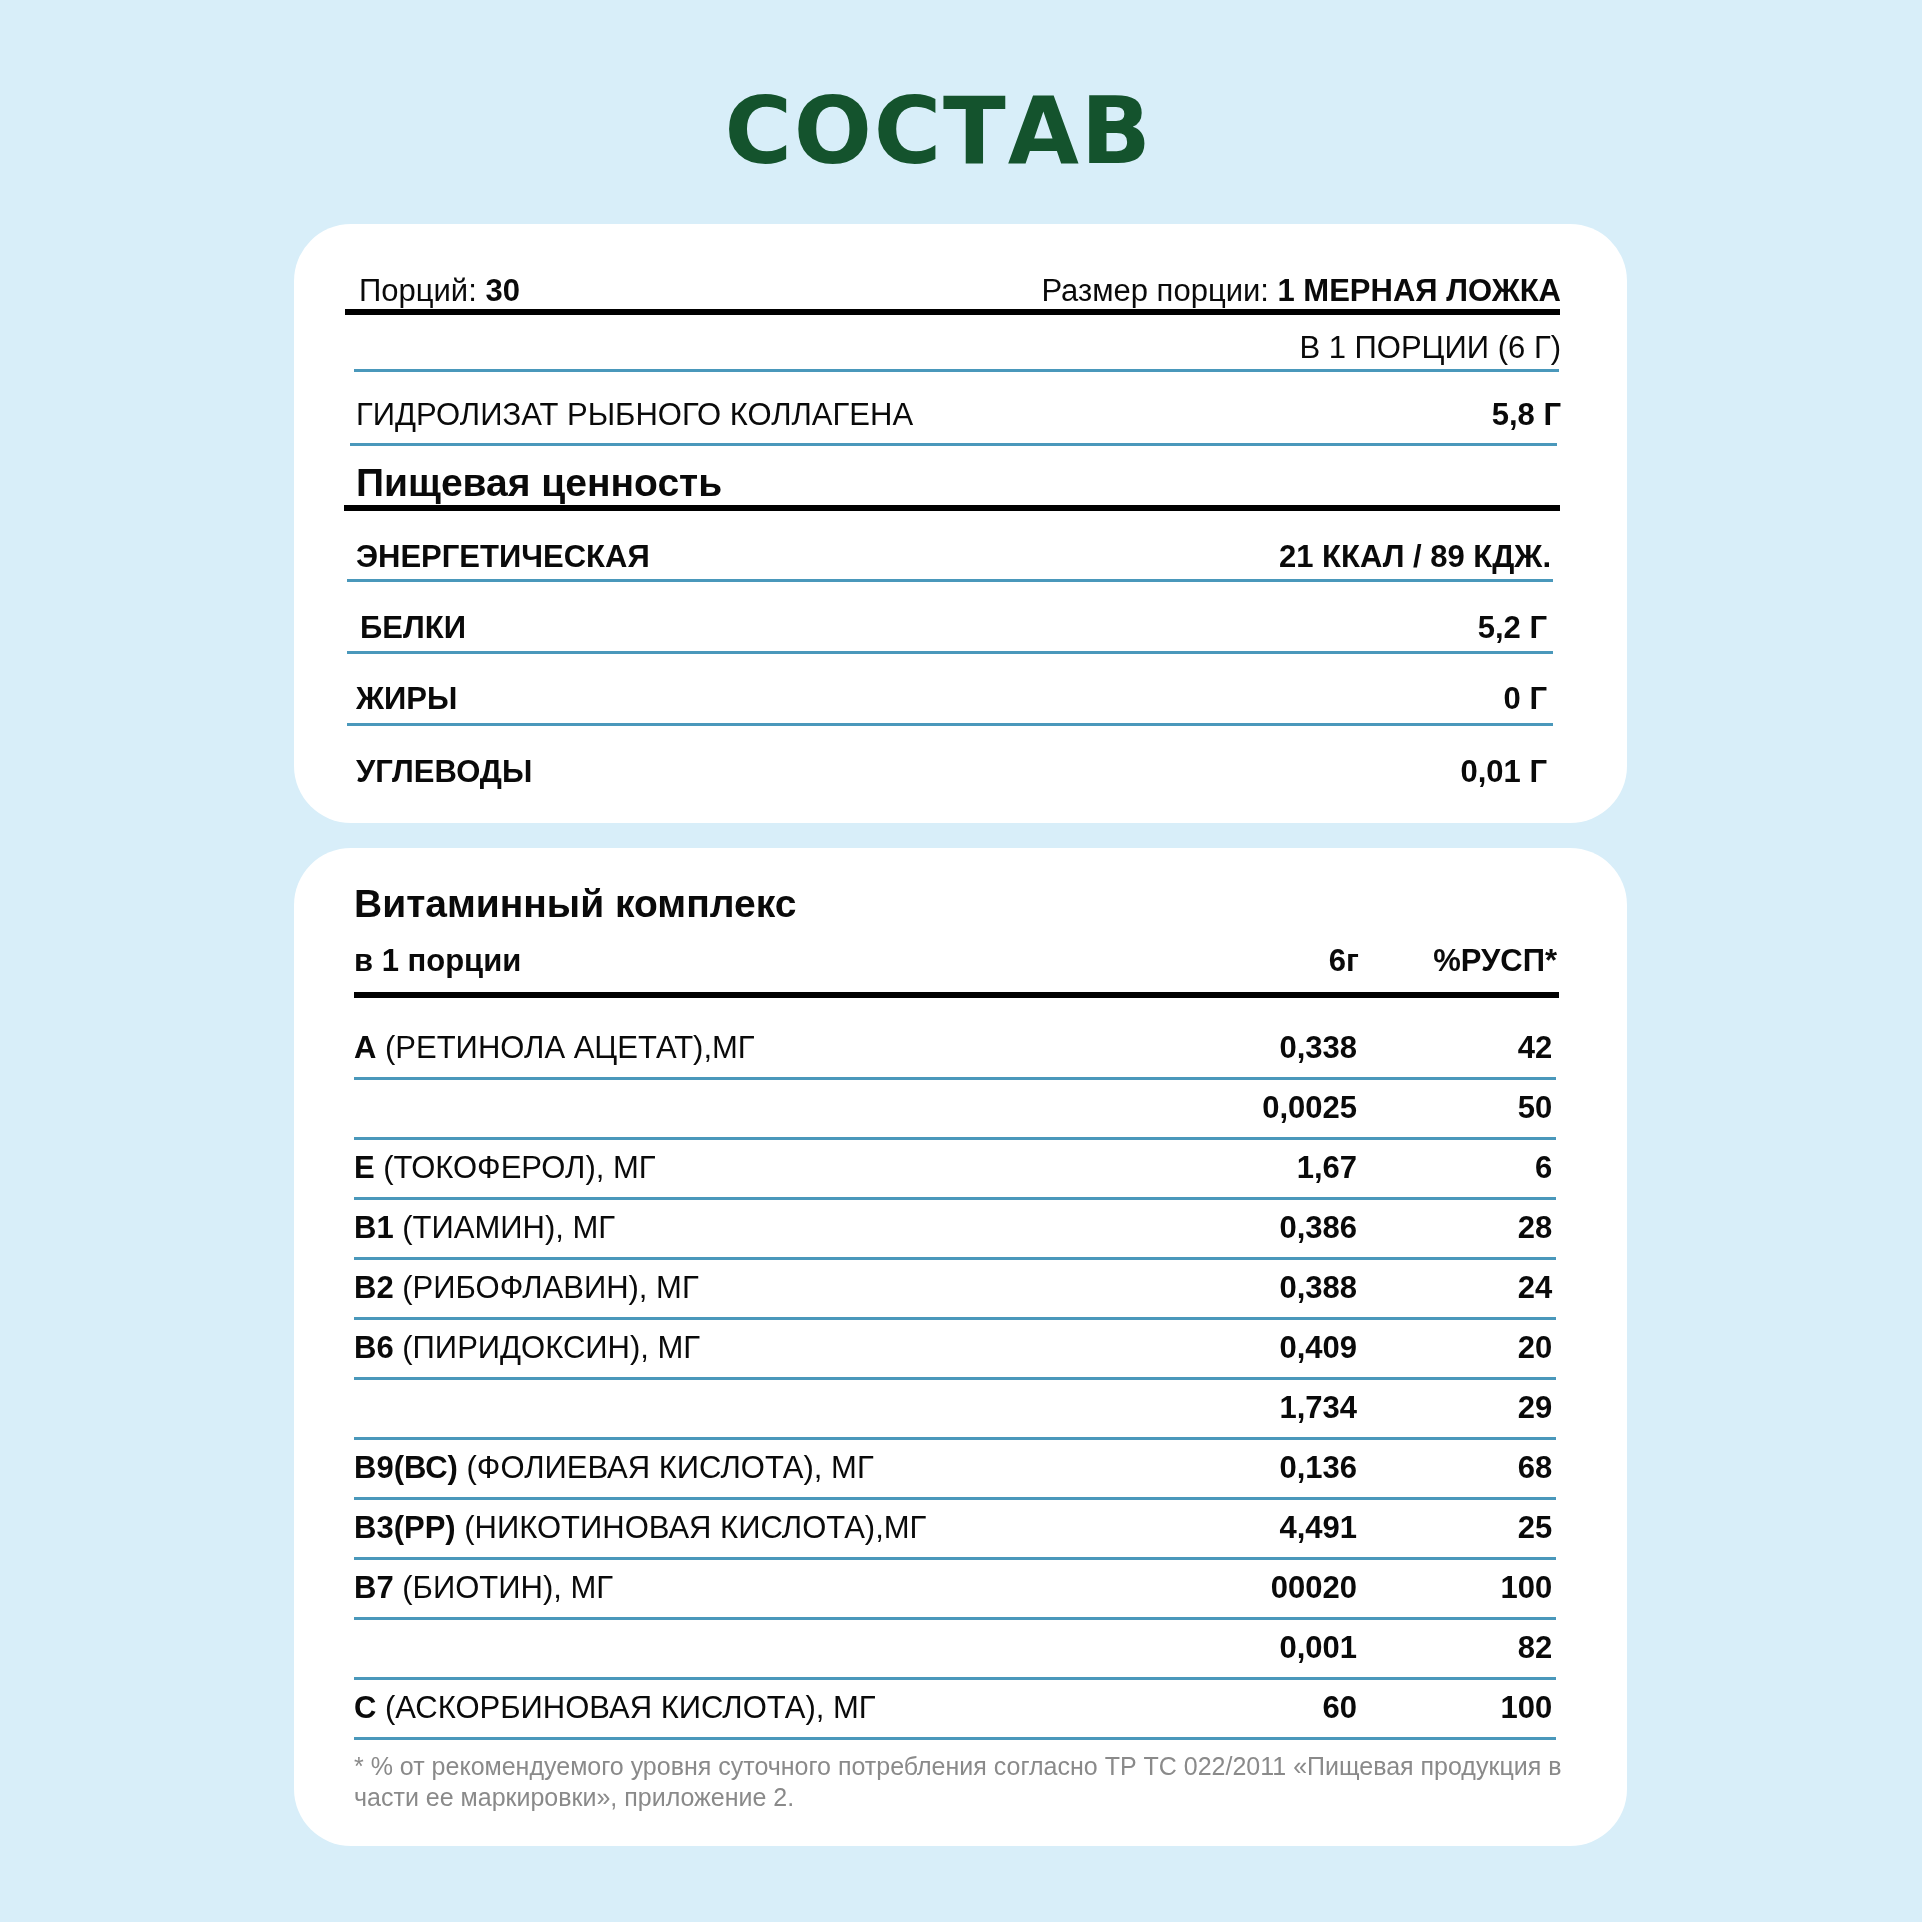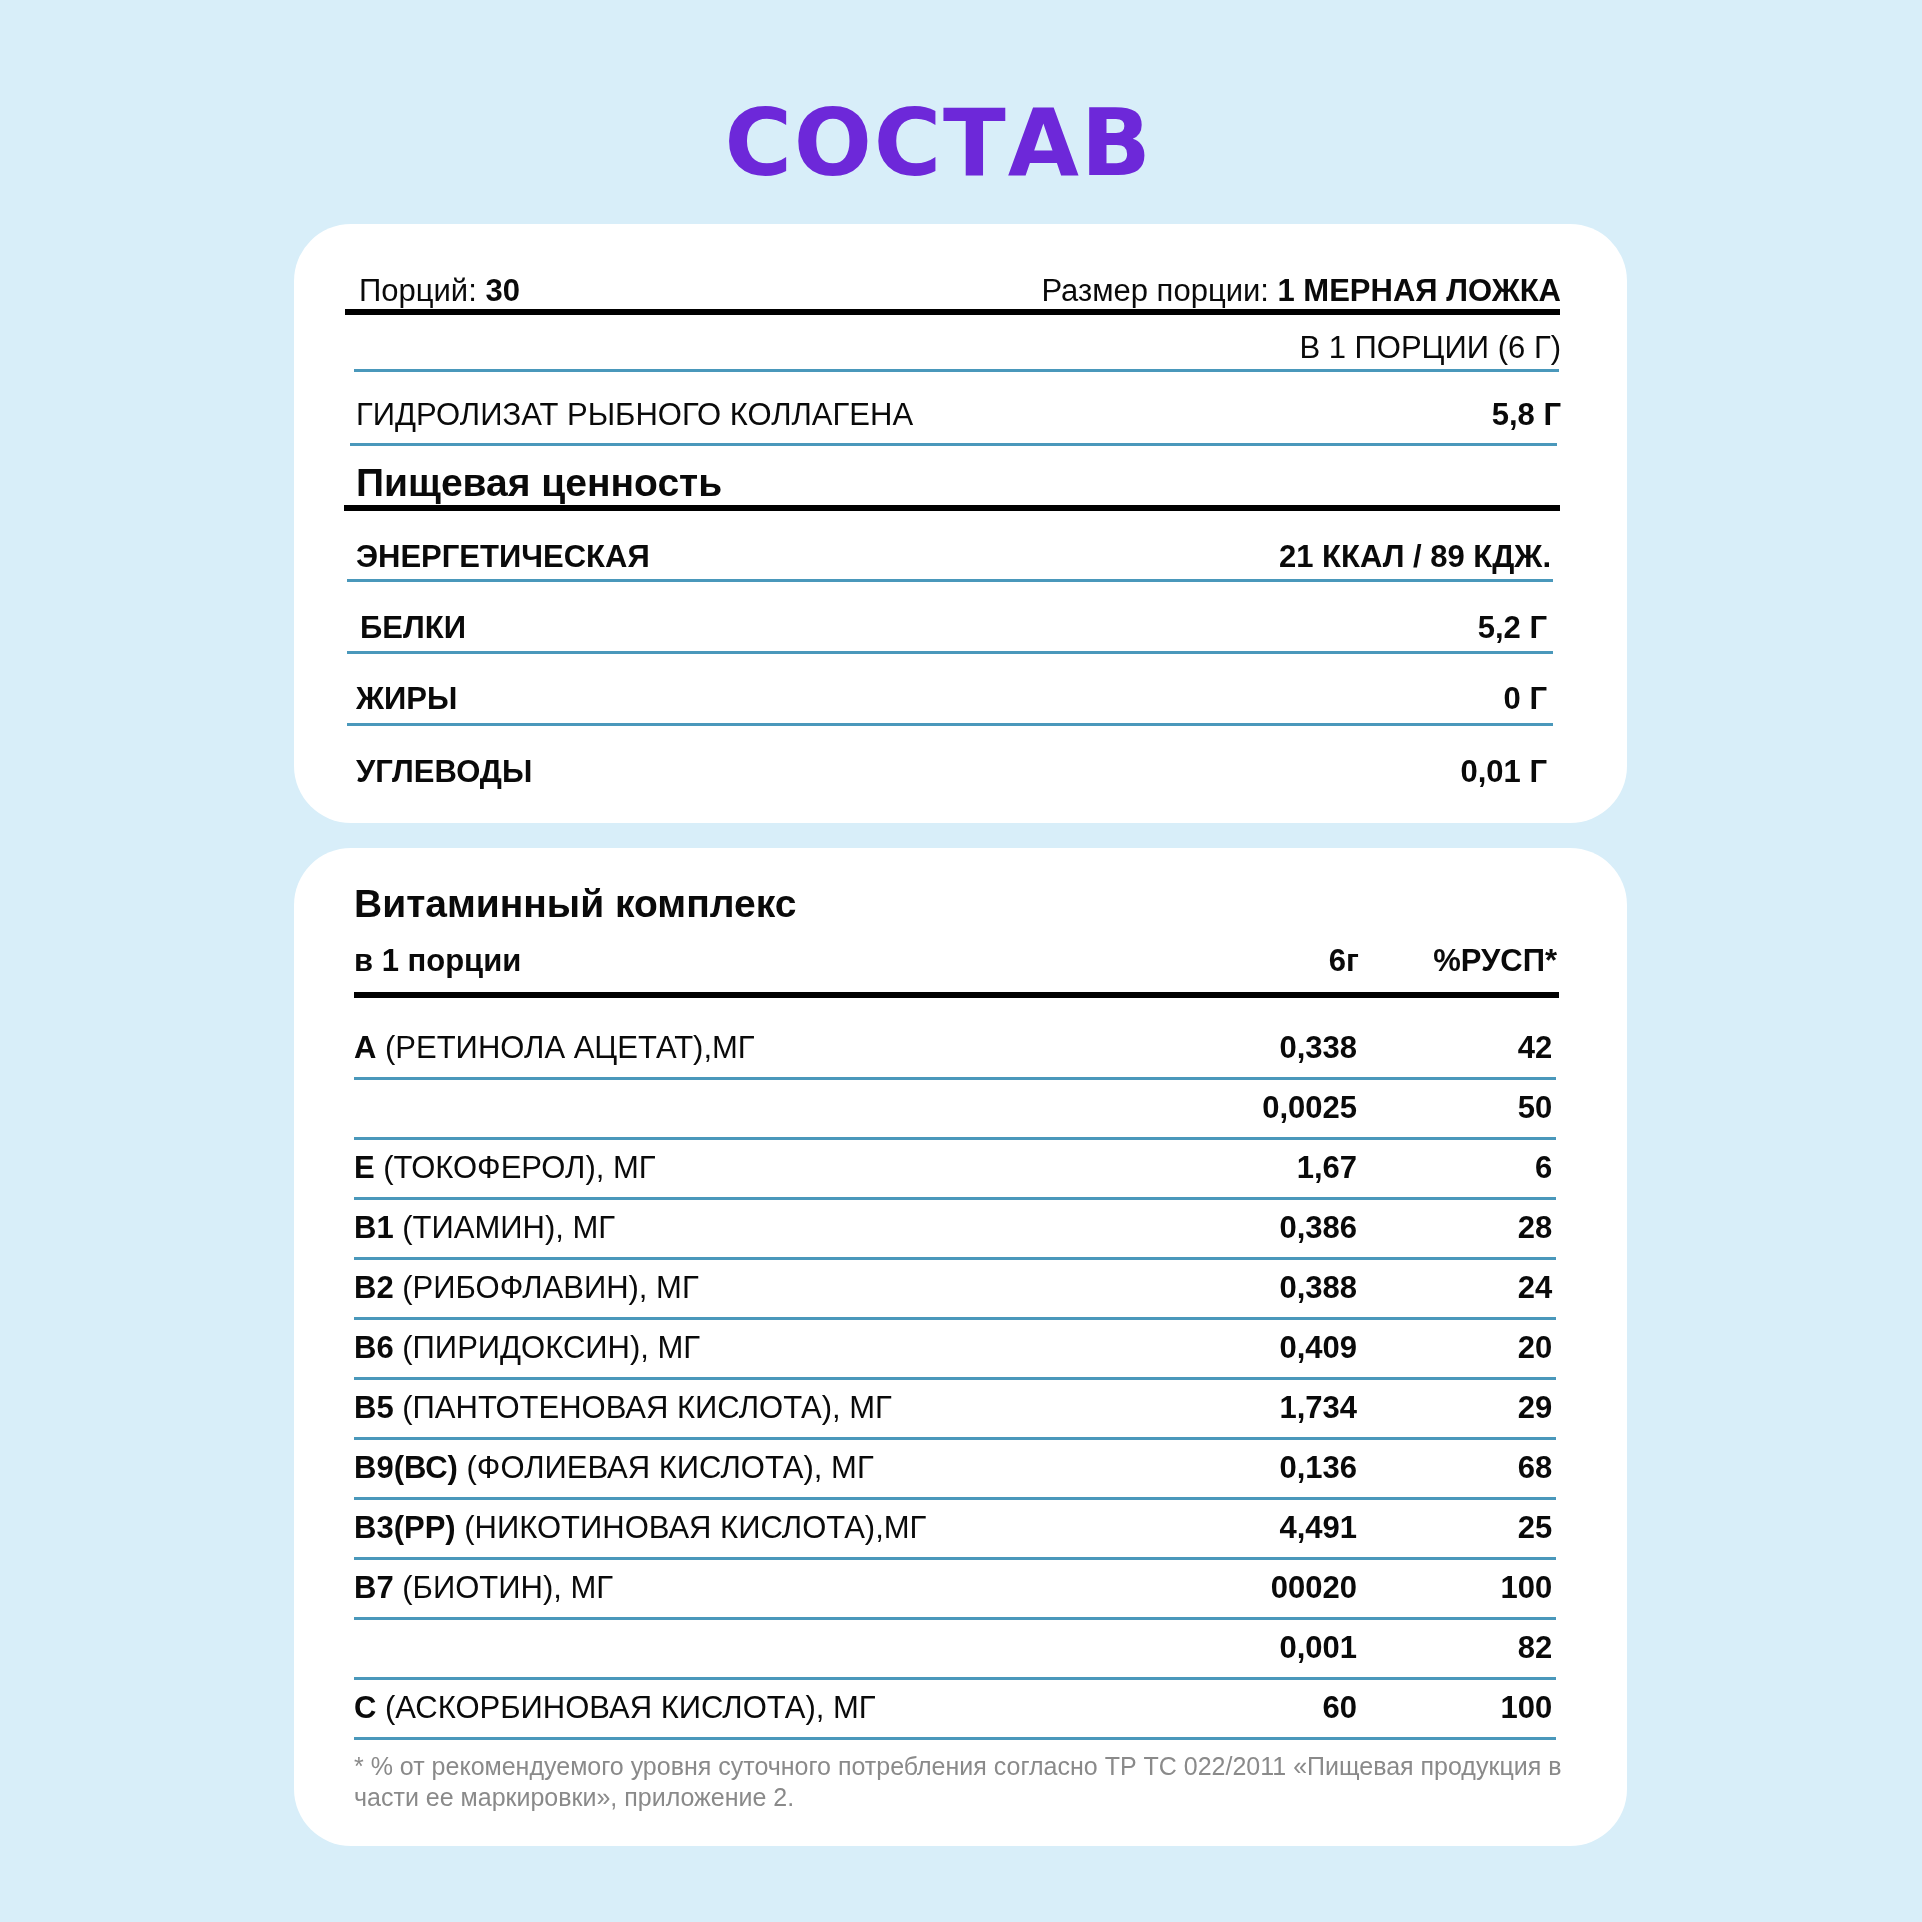--- a/index.html
+++ b/index.html
@@ -10,30 +10,30 @@
     width: 1922px;
     height: 1922px;
     background: #d8eef9;
     position: relative;
     overflow: hidden;
     font-family: "Liberation Sans", "DejaVu Sans", sans-serif;
     color: #0a0a0a;
   }
   .page-title {
     position: absolute;
-    top: 88px;
+    top: 76px;
     left: 0;
     width: 1877px;
     text-align: center;
     font-family: "DejaVu Sans", sans-serif;
     font-weight: 900;
     font-size: 92px;
     line-height: 111px;
     letter-spacing: 1.8px;
-    color: #6d28d9;
+    color: #14532d;
   }
   .card {
     position: absolute;
     left: 294px;
     width: 1333px;
     background: #fff;
     border-radius: 57px;
   }
   .card-1 { top: 224px; height: 599px; }
   .card-2 { top: 848px; height: 998px; }
@@ -203,21 +203,20 @@
         <div class="vit-rusp">24</div>
         <div class="vit-rule"></div>
       </div>
       <div class="vit-row" style="top: 472px;">
         <div class="vit-name"><span class="code">B6</span><span class="desc"> (ПИРИДОКСИН), МГ</span></div>
         <div class="vit-amount">0,409</div>
         <div class="vit-rusp">20</div>
         <div class="vit-rule"></div>
       </div>
       <div class="vit-row" style="top: 532px;">
-        <div class="vit-name"><span class="code">B5</span><span class="desc"> (ПАНТОТЕНОВАЯ КИСЛОТА), МГ</span></div>
         <div class="vit-amount">1,734</div>
         <div class="vit-rusp">29</div>
         <div class="vit-rule"></div>
       </div>
       <div class="vit-row" style="top: 592px;">
         <div class="vit-name"><span class="code">B9(ВС)</span><span class="desc"> (ФОЛИЕВАЯ КИСЛОТА), МГ</span></div>
         <div class="vit-amount">0,136</div>
         <div class="vit-rusp">68</div>
         <div class="vit-rule"></div>
       </div>

